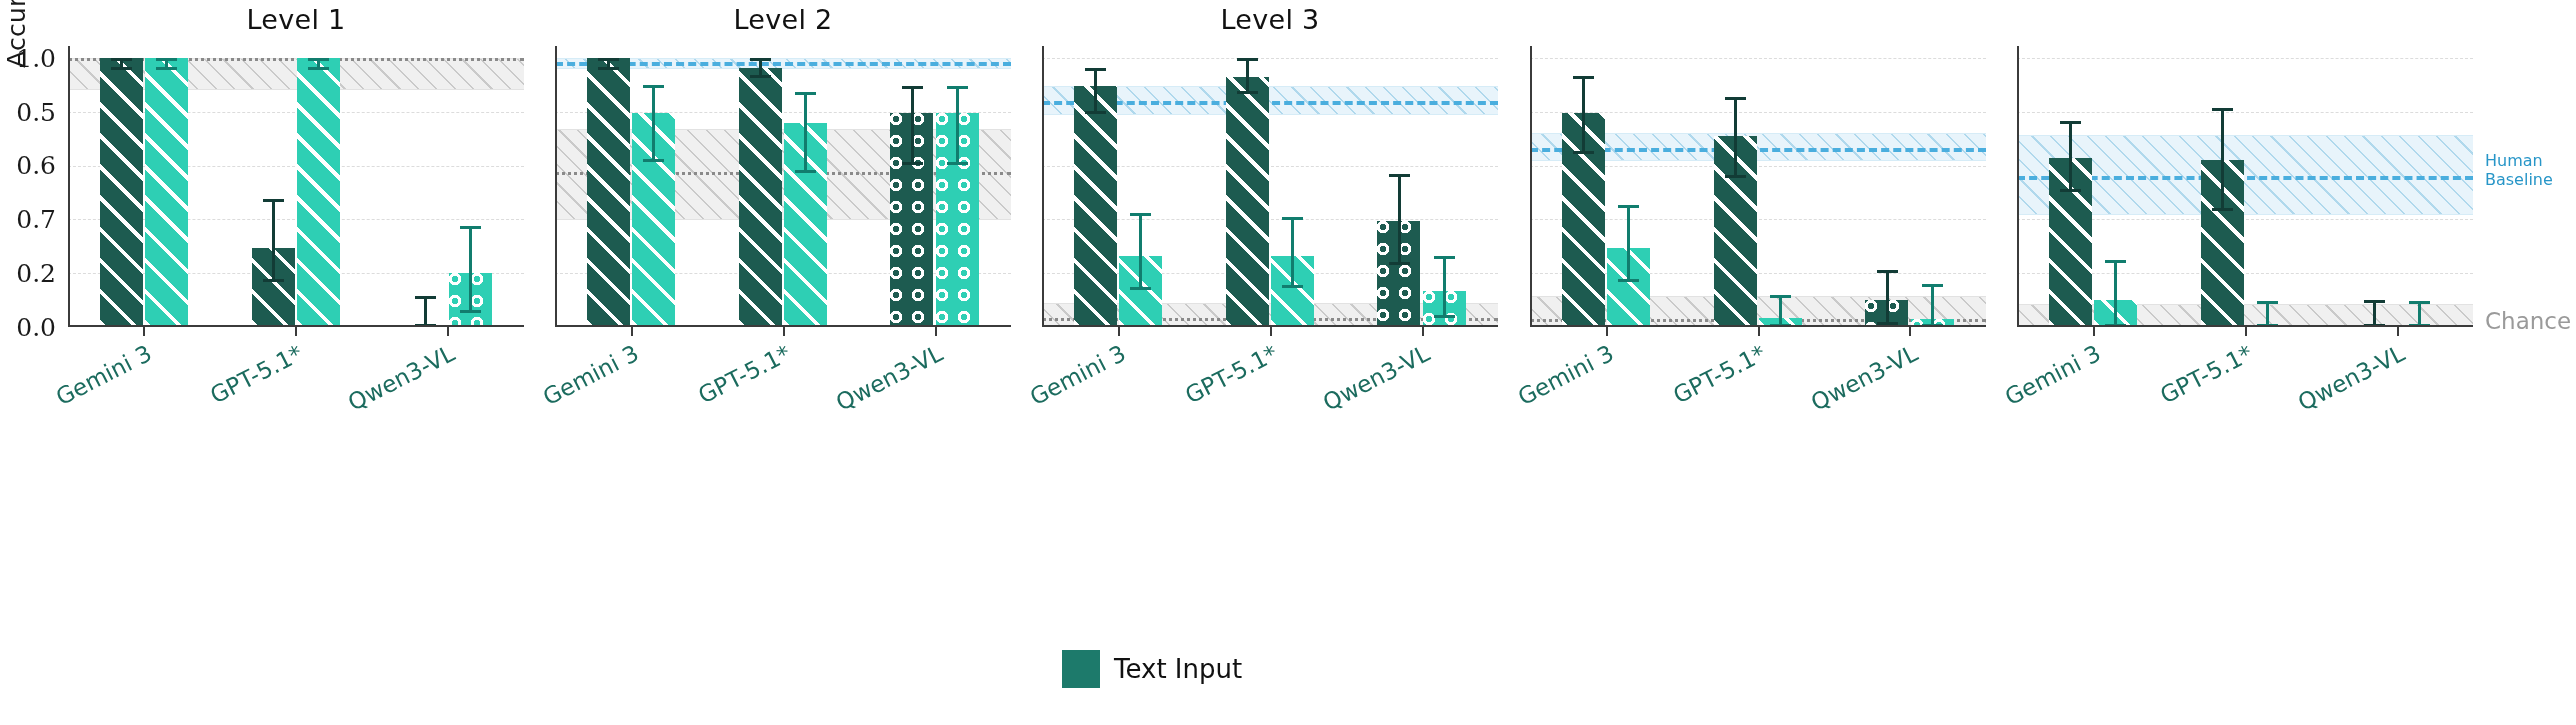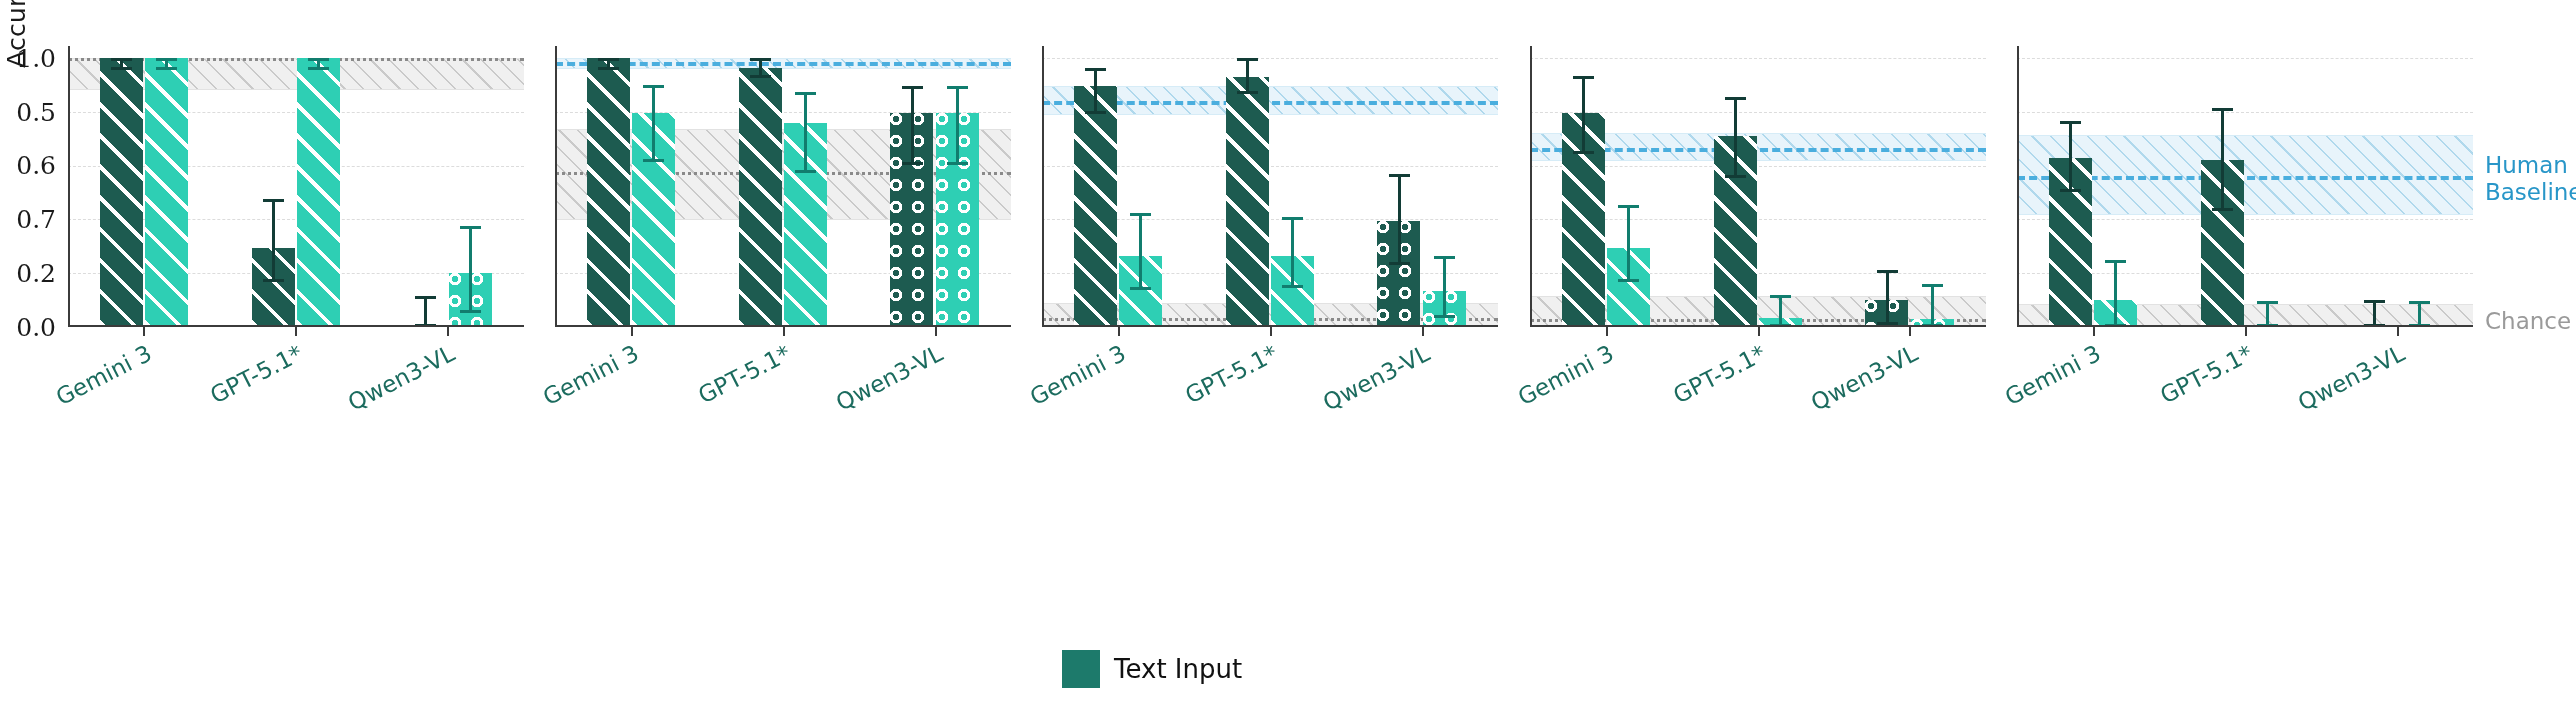--- a/index.html
+++ b/index.html
@@ -98,21 +98,21 @@
   .xtick{
     position:absolute; font-size:23px; color:#1b6b5e;
     transform:rotate(-27deg); transform-origin:right top;
     white-space:nowrap; text-align:right;
   }
   .xtickmark{position:absolute;width:2px;height:9px;background:#3b3b3b;}
 
   
   #human-label{
     position:absolute; left:2485px; top:152px; width:91px;
-    font-size:23px; color:#2896c8; line-height:1.16;
+    font-size:16px; color:#2896c8; line-height:1.16;
   }
   #chance-label{
     position:absolute; left:2485px; top:308px; width:91px;
     font-size:23px; color:#9a9a9a; line-height:1.16;
   }
 
   
   #legend{
     position:absolute; left:1062px; top:650px;
     display:flex; align-items:center; gap:20px;
@@ -139,20 +139,21 @@
       <div class="ytick-label" style="top: 327px; left: 0px; width: 56px;">0.0</div>
       <div class="ytick-label" style="top: 273px; left: 0px; width: 56px;">0.2</div>
       <div class="ytick-label" style="top: 219px; left: 0px; width: 56px;">0.7</div>
       <div class="ytick-label" style="top: 165px; left: 0px; width: 56px;">0.6</div>
       <div class="ytick-label" style="top: 112px; left: 0px; width: 56px;">0.5</div>
       <div class="ytick-label" style="top: 58px; left: 0px; width: 56px; text-align: right;">1.0</div>
     </div>
 
   <div id="panel-host">
       <div class="panel" style="left: 68px; width: 456px;">
+        <div class="panel-title">Level 1</div>
         <div class="plot">
           <div class="gridline" style="top: 227px;"></div>
           <div class="gridline" style="top: 173px;"></div>
           <div class="gridline" style="top: 120px;"></div>
           <div class="gridline" style="top: 66px;"></div>
           <div class="gridline" style="top: 12px;"></div>
           <div class="band-chance" style="top: 12px; height: 30px;"></div>
           <div class="line-chance" style="top: 12px;"></div>
           <div class="bar text-in" style="left: 32px; width: 43px; height: 267px;"></div>
           <div class="err" style="left: 52px; top: 12px; height: 12px;">
@@ -181,20 +182,21 @@
           <div class="bar img-in dots" style="left: 381px; width: 43px; height: 52px;"></div>
           <div class="err light" style="left: 401px; top: 180px; height: 87px;">
             <div class="cap top"></div>
             <div class="cap bot"></div>
           </div>
           <div class="spine-bottom"></div>
           <div class="spine-left"></div>
         </div>
       </div>
       <div class="panel" style="left: 555px; width: 456px;">
+        <div class="panel-title">Level 2</div>
         <div class="plot">
           <div class="gridline" style="top: 227px;"></div>
           <div class="gridline" style="top: 173px;"></div>
           <div class="gridline" style="top: 120px;"></div>
           <div class="gridline" style="top: 66px;"></div>
           <div class="gridline" style="top: 12px;"></div>
           <div class="band-chance" style="top: 83px; height: 89px;"></div>
           <div class="line-chance" style="top: 126px;"></div>
           <div class="band-human" style="top: 12px; height: 9.4px;"></div>
           <div class="line-human" style="top: 16px;"></div>
@@ -226,20 +228,21 @@
           <div class="bar img-in dots" style="left: 381px; width: 43px; height: 212px;"></div>
           <div class="err light" style="left: 401px; top: 40px; height: 79px;">
             <div class="cap top"></div>
             <div class="cap bot"></div>
           </div>
           <div class="spine-bottom"></div>
           <div class="spine-left"></div>
         </div>
       </div>
       <div class="panel" style="left: 1042px; width: 456px;">
+        <div class="panel-title">Level 3</div>
         <div class="plot">
           <div class="gridline" style="top: 227px;"></div>
           <div class="gridline" style="top: 173px;"></div>
           <div class="gridline" style="top: 120px;"></div>
           <div class="gridline" style="top: 66px;"></div>
           <div class="gridline" style="top: 12px;"></div>
           <div class="band-chance" style="top: 257px; height: 23px;"></div>
           <div class="line-chance" style="top: 272px;"></div>
           <div class="band-human" style="top: 40px; height: 27px;"></div>
           <div class="line-human" style="top: 55px;"></div>

